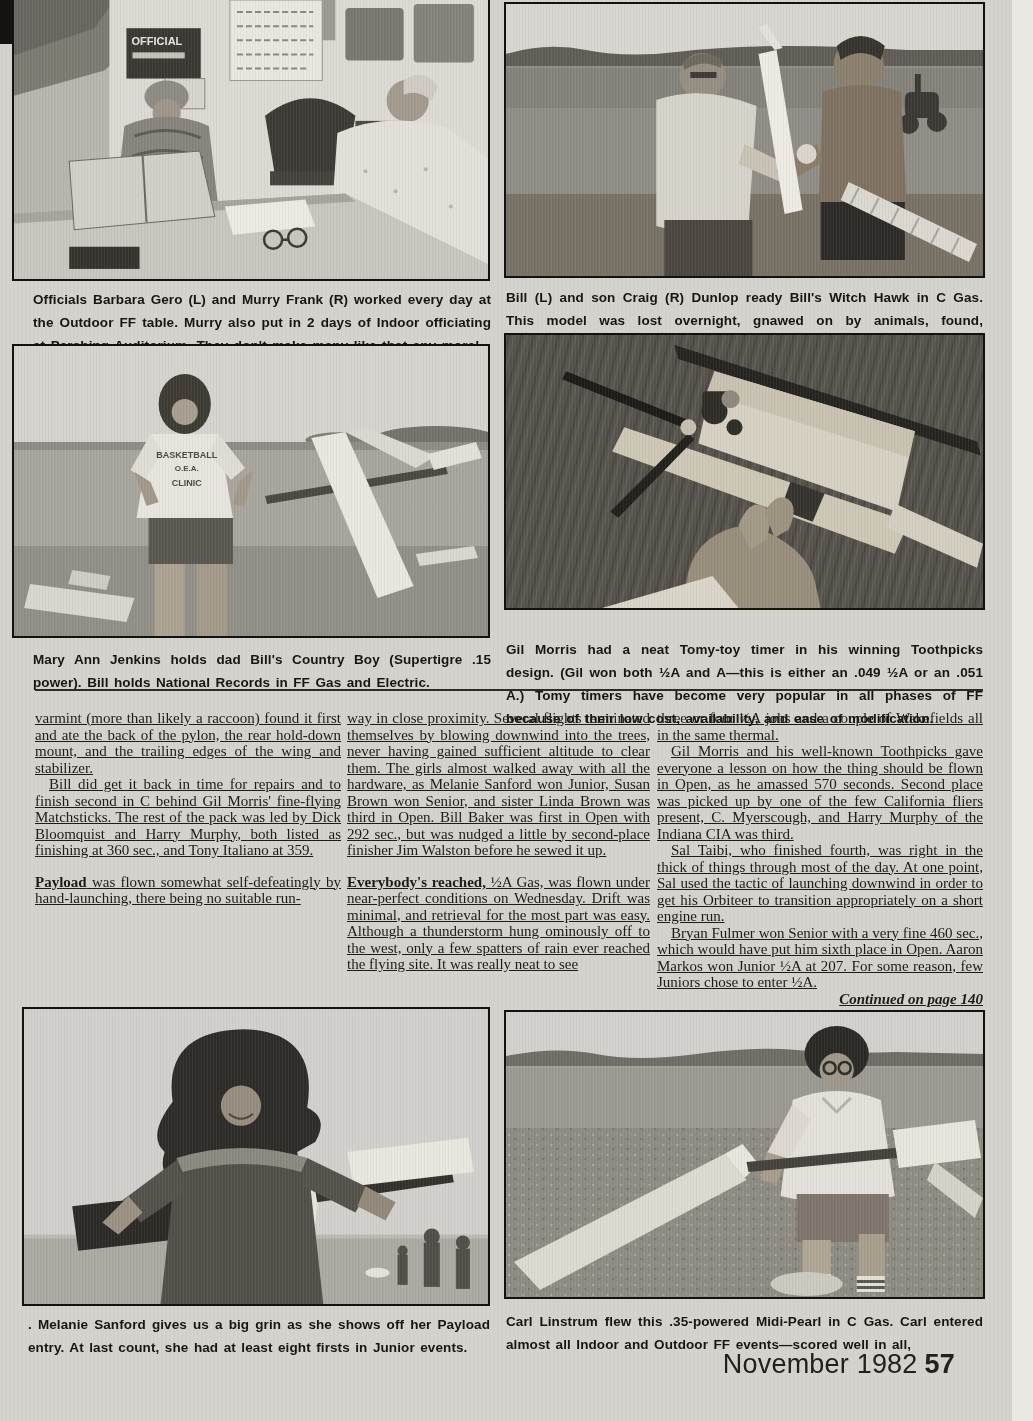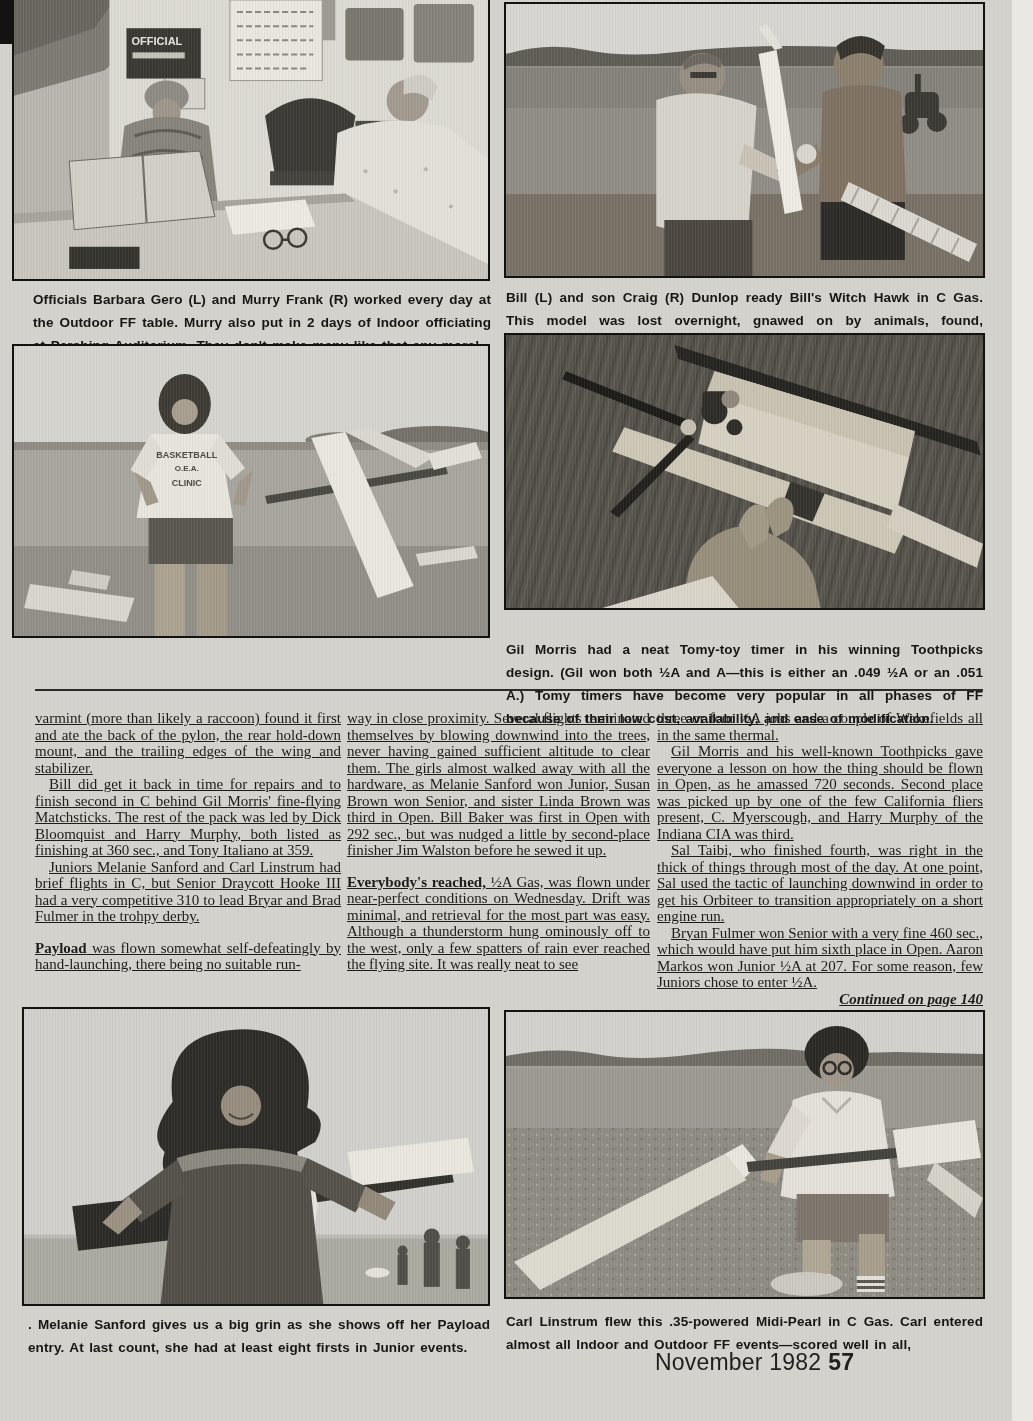--- a/index.html
+++ b/index.html
@@ -53,22 +53,22 @@
   .col3{left:657px;width:326px;}
   .bp{margin:0;}
   .ind{text-indent:14px;}
   .gap{margin-top:15px;}
   .bp b{font-weight:700;}
   .continued{
     margin:0;text-align:right;font-style:italic;font-weight:700;
     font-family:"Liberation Serif",serif;font-size:15px;line-height:17px;color:#1d1c1a;
   }
   .footer{
-    position:absolute;left:655px;top:1349px;width:300px;text-align:left;
-    font-family:"Liberation Sans",sans-serif;font-size:23px;color:#222120;letter-spacing:.2px;
+    position:absolute;left:655px;top:1349px;width:300px;text-align:right;
+    font-family:"Liberation Sans",sans-serif;font-size:27px;color:#222120;letter-spacing:.2px;
   }
   .footer .pg{font-weight:700;margin-left:7px;}
 </style>
 </head>
 <body>
 
 <div class="page">
 
   <div class="corner-mark"></div>
 
@@ -227,39 +227,39 @@
       <polygon points="60,36 180,84 176,92 56,44" fill="#1c1b18"></polygon>
       <polygon points="104,176 182,98 188,104 112,182" fill="#21201c"></polygon>
       <circle cx="182" cy="92" r="8" fill="#c6c0b1"></circle>
       <path d="M180,272 q-6,-60 40,-78 q20,-8 44,4 q36,18 44,46 l6,28 z" fill="#978e7c"></path>
       <path d="M232,190 q10,-26 24,-20 q12,6 4,34 l-16,10 z" fill="#a29986"></path>
       <path d="M258,176 q12,-20 24,-12 q10,8 0,30 l-14,8 z" fill="#9c9380"></path>
       <polygon points="96,272 206,240 232,272" fill="#d9d5c9"></polygon>
     </svg>
   </div>
 
+  <p class="cap capC">Mary Ann Jenkins holds dad Bill's Country Boy (Supertigre .15 power). Bill holds National Records in FF Gas and Electric.</p>
   <p class="cap capD">Gil Morris had a neat Tomy-toy timer in his winning Toothpicks design. (Gil won both ½A and A—this is either an .049 ½A or an .051 A.) Tomy timers have become very popular in all phases of FF because of their low cost, availability, and ease of modification.</p>
 
   <div class="rule"></div>
 
   <div class="col col1">
     <p class="bp">varmint (more than likely a raccoon) found it first and ate the back of the pylon, the rear hold-down mount, and the trailing edges of the wing and stabilizer.</p>
     <p class="bp ind">Bill did get it back in time for repairs and to finish second in C behind Gil Morris' fine-flying Matchsticks. The rest of the pack was led by Dick Bloomquist and Harry Murphy, both listed as finishing at 360 sec., and Tony Italiano at 359.</p>
-    <p class="bp ind">Juniors Melanie Sanford and Carl Linstrum had brief flights in C, but Senior Draycott Hooke III had a very competitive 310 to lead Bryar and Brad Fulmer in the trohpy derby.</p>
     <p class="bp gap"><b>Payload</b><span>  was flown somewhat self-defeatingly by hand-launching, there being no suitable run-</span></p>
   </div>
 
   <div class="col col2">
     <p class="bp">way in close proximity. Several flights terminated themselves by blowing downwind into the trees, never having gained sufficient altitude to clear them. The girls almost walked away with all the hardware, as Melanie Sanford won Junior, Susan Brown won Senior, and sister Linda Brown was third in Open. Bill Baker was first in Open with 292 sec., but was nudged a little by second-place finisher Jim Walston before he sewed it up.</p>
     <p class="bp gap"><b>Everybody's reached,</b><span> ½A Gas, was flown under near-perfect conditions on Wednesday. Drift was minimal, and retrieval for the most part was easy. Although a thunderstorm hung ominously off to the west, only a few spatters of rain ever reached the flying site. It was really neat to see</span></p>
   </div>
 
   <div class="col col3">
     <p class="bp">three or four ½A jobs and a couple of Wakefields all in the same thermal.</p>
-    <p class="bp ind">Gil Morris and his well-known Toothpicks gave everyone a lesson on how the thing should be flown in Open, as he amassed 720 seconds. Second place was picked up by one of the few California fliers present, C. Myerscough, and Harry Murphy of the Indiana CIA was third.</p>
+    <p class="bp ind">Gil Morris and his well-known Toothpicks gave everyone a lesson on how the thing should be flown in Open, as he amassed 570 seconds. Second place was picked up by one of the few California fliers present, C. Myerscough, and Harry Murphy of the Indiana CIA was third.</p>
     <p class="bp ind">Sal Taibi, who finished fourth, was right in the thick of things through most of the day. At one point, Sal used the tactic of launching downwind in order to get his Orbiteer to transition appropriately on a short engine run.</p>
     <p class="bp ind">Bryan Fulmer won Senior with a very fine 460 sec., which would have put him sixth place in Open. Aaron Markos won Junior ½A at 207. For some reason, few Juniors chose to enter ½A.</p>
     <p class="continued">Continued on page 140</p>
   </div>
 
   <div class="photo photoE">
     <svg viewBox="0 0 462 293" preserveAspectRatio="none">
       <rect width="462" height="293" fill="#d1d0cc"></rect>
       <rect y="224" width="462" height="6" fill="#bcbbb3"></rect>
       <rect y="228" width="462" height="65" fill="#abaaa2"></rect>

